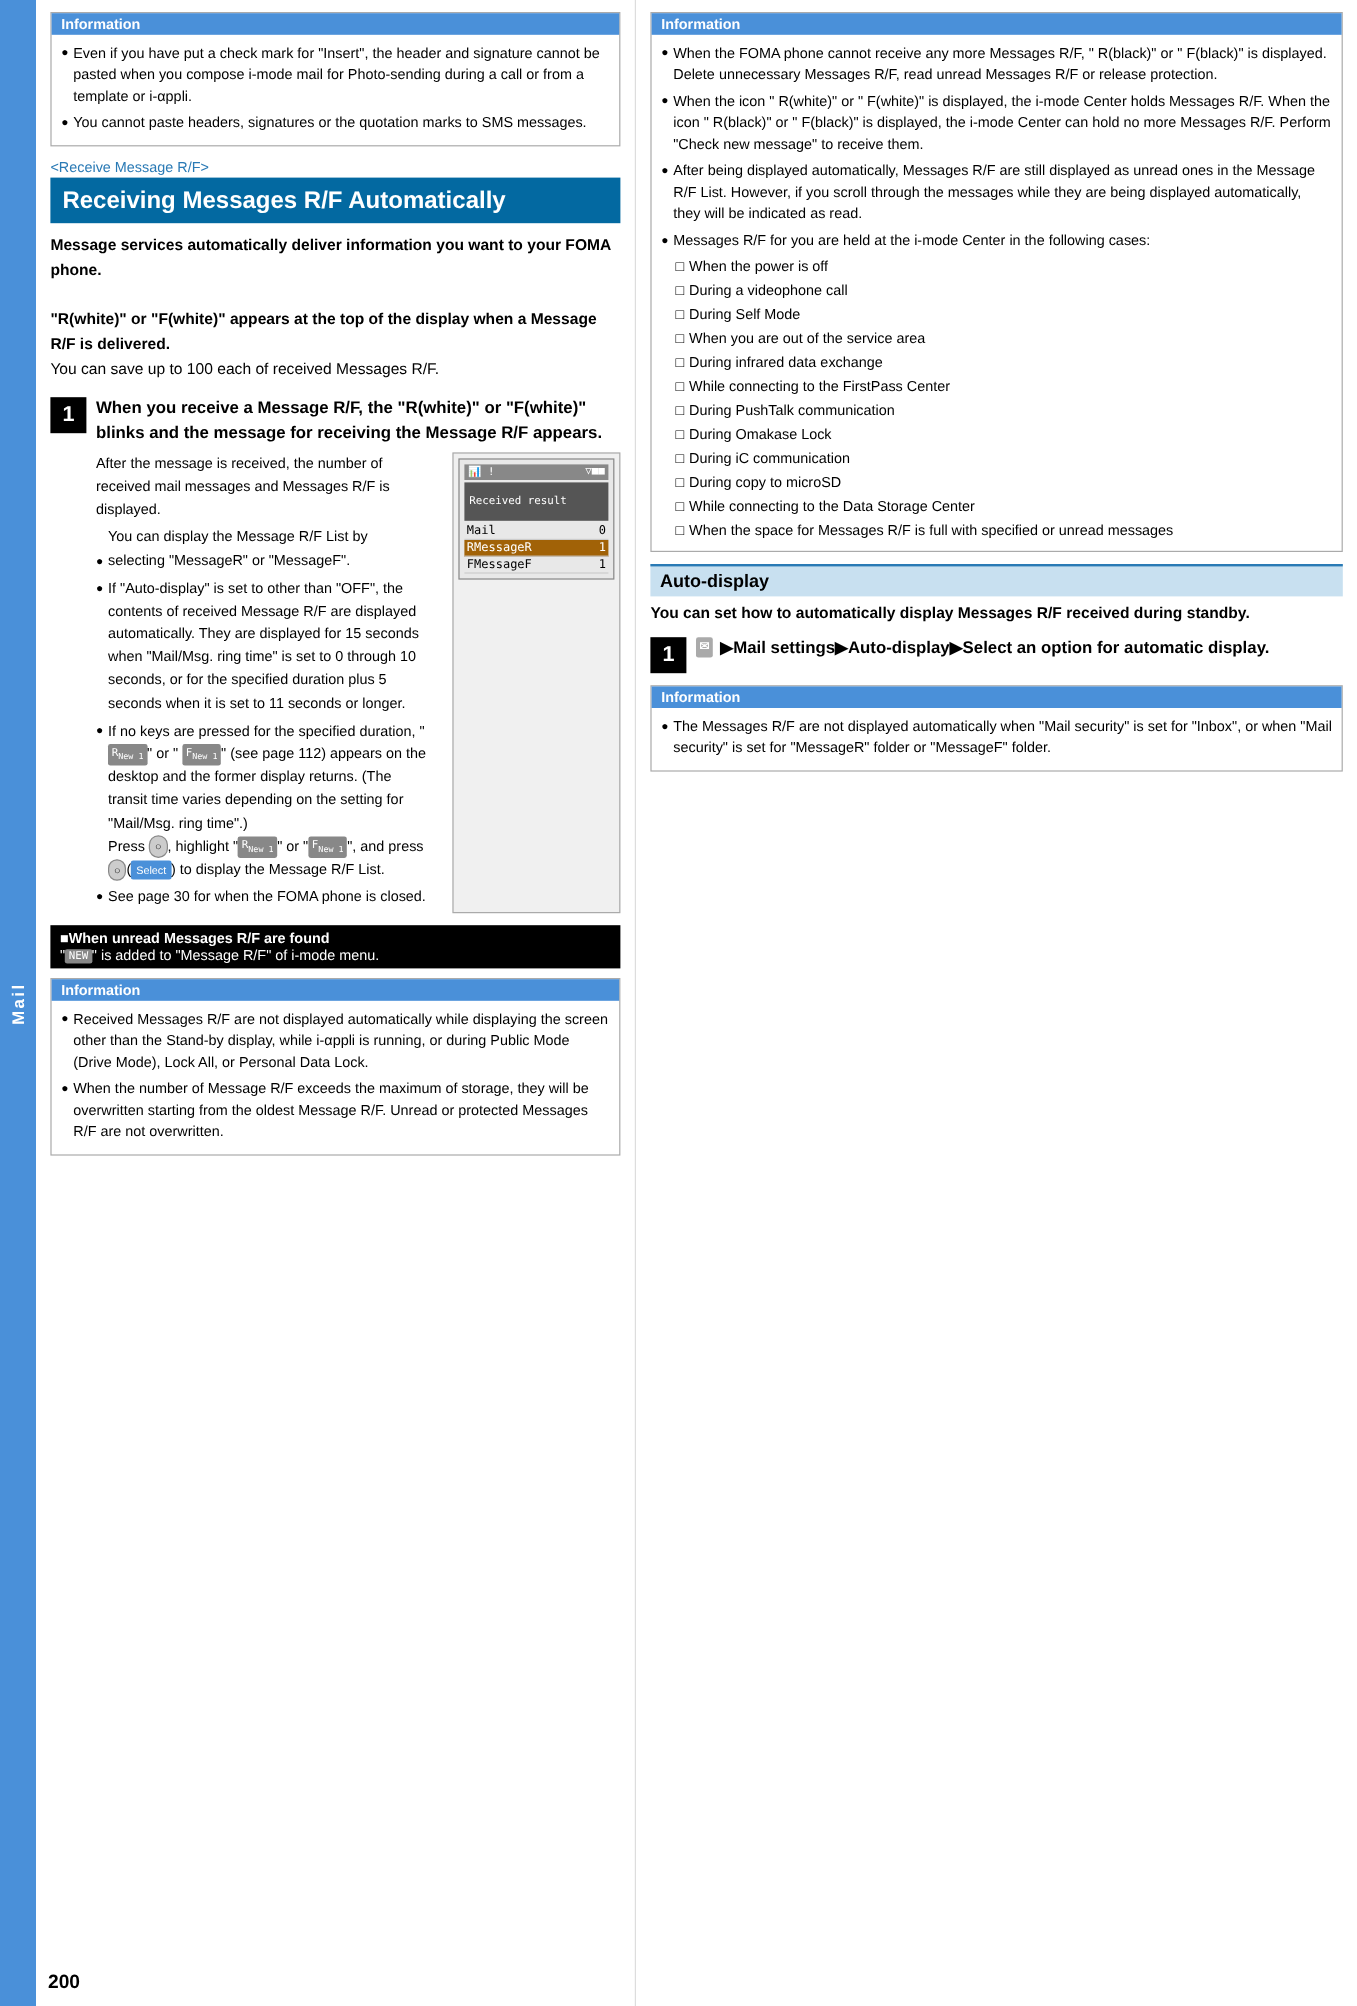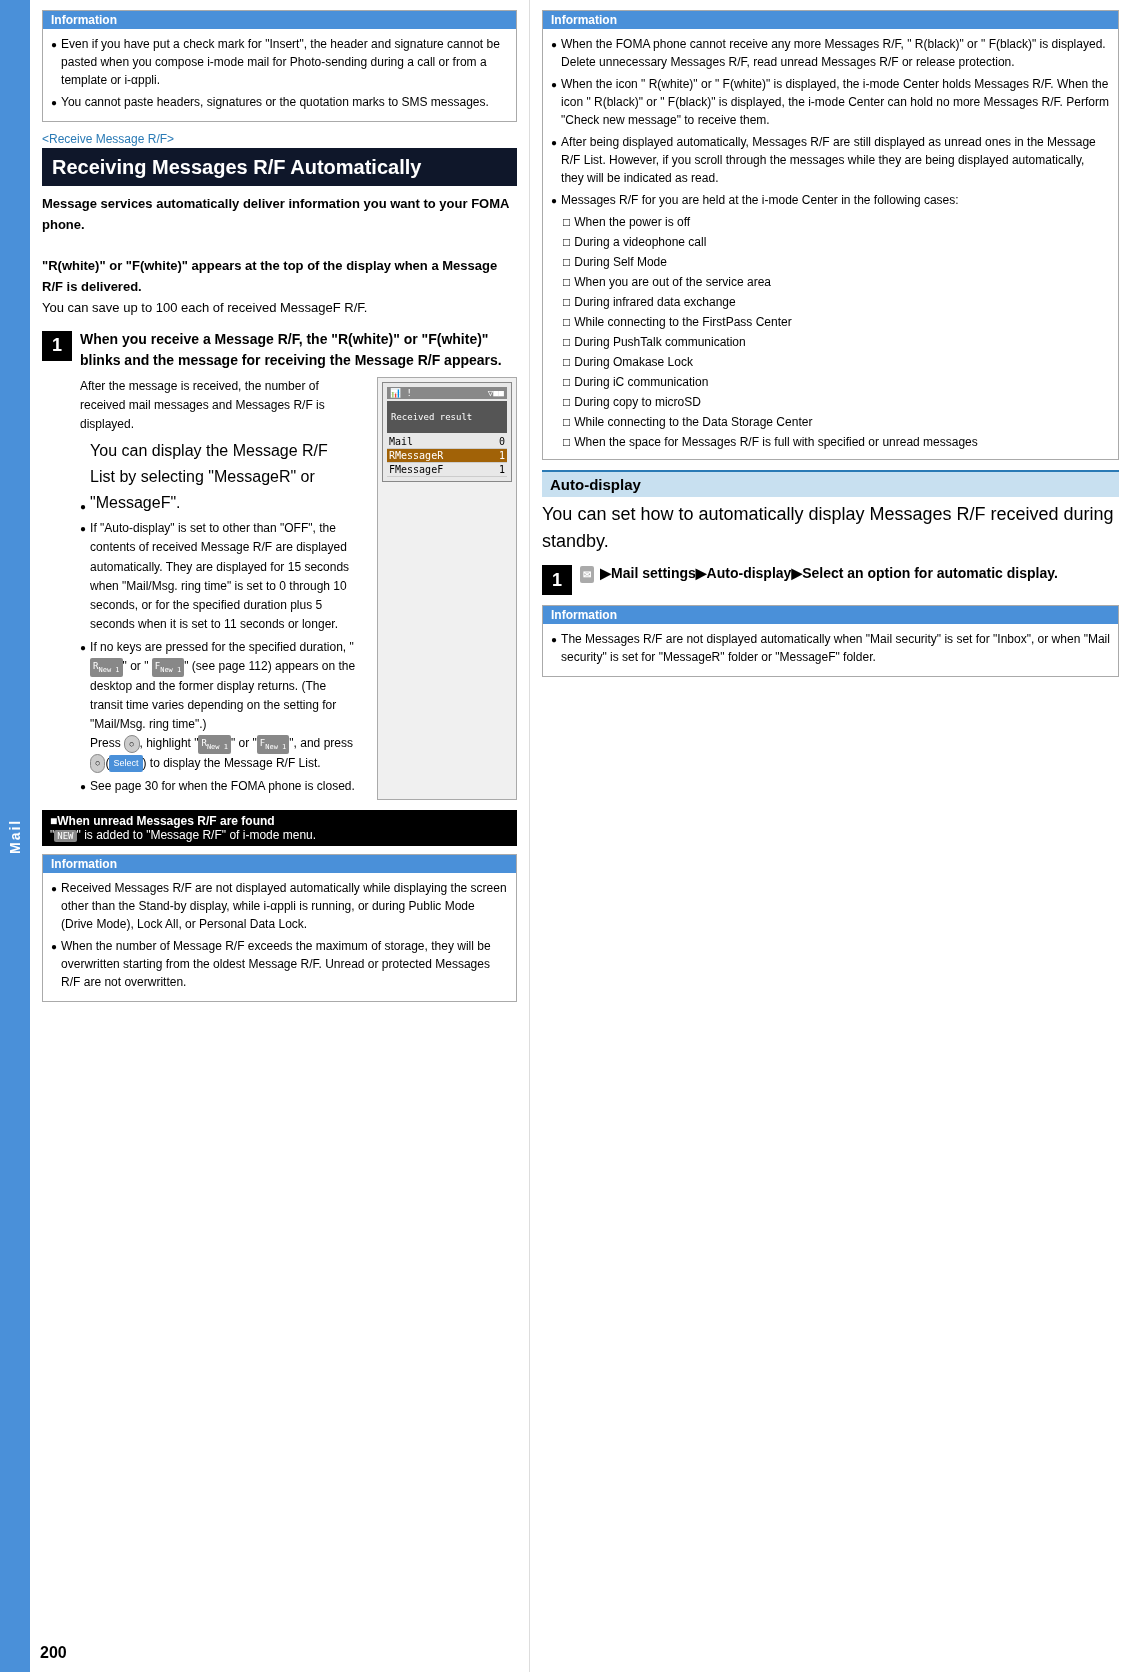--- a/index.html
+++ b/index.html
@@ -89,21 +89,21 @@
 
     
     .section-tag {
       color: #2a7ab5;
       font-size: 12px;
       margin-bottom: 2px;
       margin-top: 8px;
     }
 
     .section-title-box {
-      background: #0f172a;
+      background: #0369a1;
       color: white;
       padding: 6px 10px;
       font-size: 20px;
       font-weight: bold;
       margin-bottom: 8px;
       line-height: 1.3;
     }
 
     .section-intro {
       font-size: 13px;
@@ -241,22 +241,22 @@
     .auto-display-header {
       background: #c8e0f0;
       padding: 4px 8px;
       font-size: 15px;
       font-weight: bold;
       margin-bottom: 4px;
       border-top: 2px solid #2a7ab5;
     }
 
     .auto-display-subtitle {
-      font-size: 18px;
-      font-weight: normal;
+      font-size: 13px;
+      font-weight: bold;
       margin-bottom: 8px;
       line-height: 1.5;
     }
 
     
     .right-bullets {
       font-size: 12px;
       line-height: 1.5;
     }
 
@@ -328,34 +328,34 @@
       </div>
 
       <div class="section-title-box">
         <span>Receiving Messages R/F Automatically</span>
       </div>
 
       <div class="section-intro">
         <strong><span>Message services automatically deliver information you want to your FOMA phone.</span></strong><br>
         <br>
         <strong><span>"R(white)" or "F(white)" appears at the top of the display when a Message R/F is delivered.</span></strong><br>
-        <span>You can save up to 100 each of received MessageF R/F.</span>
+        <span>You can save up to 100 each of received Messages R/F.</span>
       </div>
 
       <div class="step-container">
         <div class="step-number">1</div>
         <div class="step-content">
           <div class="step-title">
             <span>When you receive a Message R/F, the "R(white)" or "F(white)" blinks and the message for receiving the Message R/F appears.</span>
           </div>
           <div class="step-body">
             <div class="step-text">
               <p style="margin-bottom:4px; font-size:12px;">After the message is received, the number of received mail messages and Messages R/F is displayed.</p>
 
-              <div class="bullet-item" style="font-size:16px;align-items:flex-end;">
+              <div class="bullet-item" style="font-size:12px;align-items:flex-end;">
                 <span>You can display the Message R/F List by selecting "MessageR" or "MessageF".</span>
               </div>
               <div class="bullet-item" style="font-size:12px;">
                 <span>If "Auto-display" is set to other than "OFF", the contents of received Message R/F are displayed automatically. They are displayed for 15 seconds when "Mail/Msg. ring time" is set to 0 through 10 seconds, or for the specified duration plus 5 seconds when it is set to 11 seconds or longer.</span>
               </div>
               <div class="bullet-item" style="font-size:12px;">
                 <span>If no keys are pressed for the specified duration, " <span class="inline-icon">R<sub style="font-size:7px;">New 1</sub></span>" or " <span class="inline-icon">F<sub style="font-size:7px;">New 1</sub></span>" (see page 112) appears on the desktop and the former display returns. (The transit time varies depending on the setting for "Mail/Msg. ring time".)<br>
                 <span>Press</span> <span class="inline-button">○</span>, highlight "<span class="inline-icon">R<sub style="font-size:7px;">New 1</sub></span>" or "<span class="inline-icon">F<sub style="font-size:7px;">New 1</sub></span>", and press <span class="inline-button">○</span>(<span class="select-badge">Select</span>) to display the Message R/F List.</span>
               </div>
               <div class="bullet-item" style="font-size:12px;">

